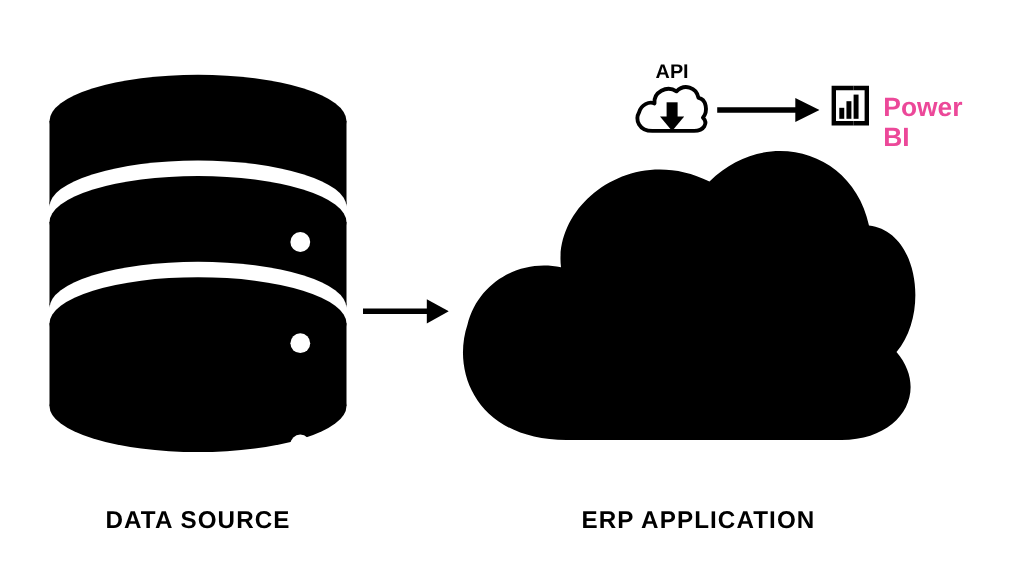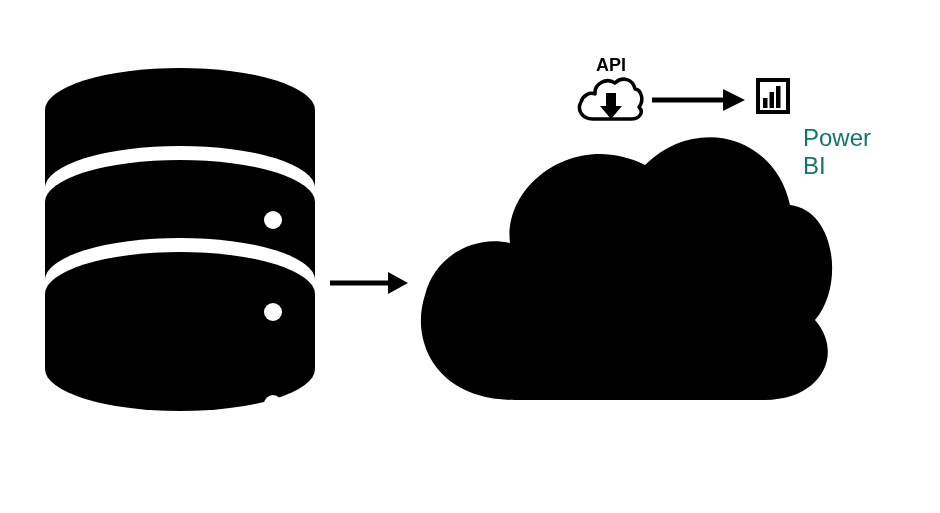--- a/index.html
+++ b/index.html
@@ -23,24 +23,23 @@
     letter-spacing: 1px;
     color: #000;
     text-align: center;
   }
   .api-label {
     font-weight: 900;
     font-size: 18px;
     color: #000;
   }
   .pbi-label {
-    font-weight: 400;
+    font-weight: 700;
     font-size: 24px;
-    color: #0f766e;
-    margin-top: 40px;
+    color: #ec4899;
   }
 </style>
 </head>
 <body>
 
 <div class="canvas">
 
   <div class="abs" style="left:35px; top:60px;">
     <svg width="290" height="380" viewBox="0 0 290 380">
 
@@ -121,15 +120,17 @@
       <path d="M 26 4 L 40 4 L 40 40 L 26 40 L 26 36 L 36 36 L 36 8 L 26 8 Z" fill="#000"></path>
 
       <rect x="13" y="24" width="4.5" height="10" fill="#000"></rect>
       <rect x="19.5" y="18" width="4.5" height="16" fill="#000"></rect>
       <rect x="26" y="12" width="4.5" height="22" fill="#000"></rect>
     </svg>
   </div>
 
   <div class="abs pbi-label" style="left:803px; top:84px;">Power BI</div>
 
+  <div class="abs label" style="left:65px; top:460px; width:230px;">DATA SOURCE</div>
 
+  <div class="abs label" style="left:505px; top:460px; width:260px;">ERP APPLICATION</div>
 
 </div>
 
 </body></html>

